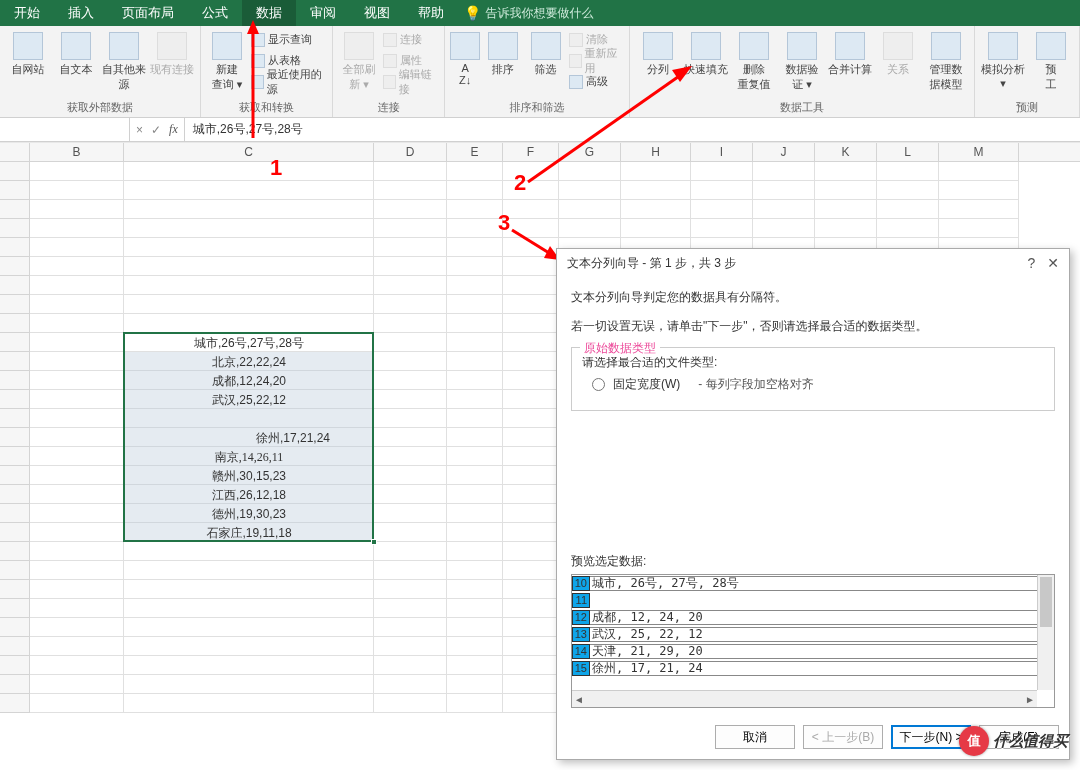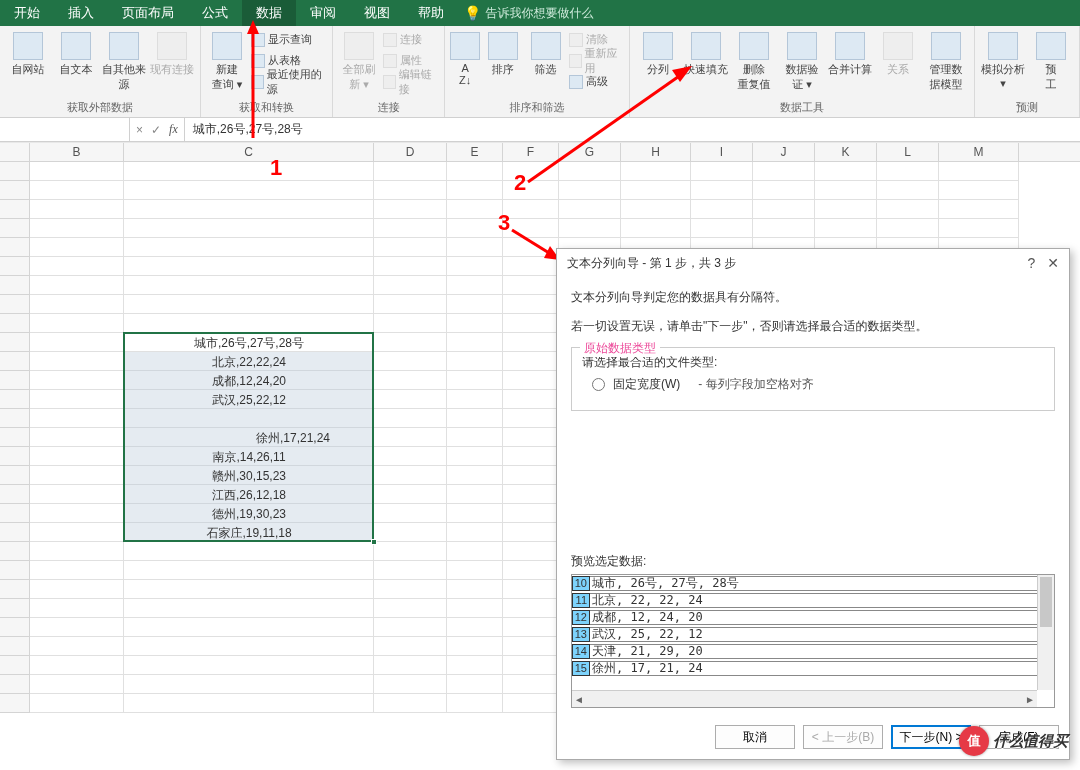--- a/index.html
+++ b/index.html
@@ -65,21 +65,21 @@
   .fieldset .legend { position: absolute; top: -8px; left: 8px; background: #fff; padding: 0 4px; color: #ec4899; }
   .radio-row { display: flex; align-items: center; gap: 6px; margin: 4px 0 4px 10px; }
   .radio-row input { width: 13px; height: 13px; }
   .radio-row .lbl { border: 1px dotted transparent; padding: 0 1px; }
   .radio-row.sel .lbl { border-color: #333; }
   .radio-row .desc { margin-left: 10px; color: #555; }
   .preview-label { margin-top: 10px; }
   .preview { border: 1px solid #999; margin-top: 4px; flex: 1; overflow: hidden; position: relative; background: #fff; }
   .preview-inner { position: absolute; inset: 0; overflow: auto; font-size: 12px; }
   .pv-row { display: flex; border-bottom: 1px solid #fff; height: 17px; align-items: center; }
-  .pv-num { width: 18px; text-align: right; padding-right: 2px; font-size: 11px; border: 1px solid #333; background:#7dd3fc; line-height:13px; height:15px;}
+  .pv-num { width: 18px; text-align: right; padding-right: 2px; font-size: 11px; border: 1px solid #333; background:#0ea5e9; line-height:13px; height:15px;}
   .pv-text { padding-left: 2px; font-family: SimSun, monospace; border-bottom:1px solid #888; border-top:1px solid #888; height:15px; line-height:13px; flex:1;}
   .preview .scroll-v { position:absolute; right:0; top:0; bottom:17px; width:17px; background:#f0f0f0; border-left:1px solid #ccc;}
   .preview .scroll-v .thumb { position:absolute; left:2px; right:2px; top:2px; height:50px; background:#c8c8c8;}
   .preview .scroll-h { position:absolute; left:0; right:17px; bottom:0; height:17px; background:#f0f0f0; border-top:1px solid #ccc;}
   .preview .scroll-h .tl { position:absolute; left:2px; top:3px; font-size:10px; color:#666;}
   .preview .scroll-h .tr { position:absolute; right:2px; top:3px; font-size:10px; color:#666;}
   .dlg-buttons { display: flex; justify-content: flex-end; gap: 8px; padding: 10px; border-top: 1px solid #fff; }
   .dlg-buttons button { width: 80px; height: 24px; background: #fdfdfd; border: 1px solid #adadad; font-size: 12px; cursor: pointer; }
   .dlg-buttons button.primary { border: 2px solid #0078d4; }
   .dlg-buttons button.dis { color: #aaa; }
@@ -718,21 +718,21 @@
       </div>
     </div>
     <div class="sel-data" style="left: 124px; top: 210px; width: 250px; height: 190px;"></div>
     <div class="sel-range" style="left: 123px; top: 190px; width: 251px; height: 210px;"></div>
     <div class="fill-handle" style="left: 371px; top: 397px;"></div>
     <div class="sel-cell-text" style="left: 124px; width: 250px; top: 193px;">城市,26号,27号,28号</div>
     <div class="sel-cell-text" style="left: 124px; width: 250px; top: 212px;">北京,22,22,24</div>
     <div class="sel-cell-text" style="left: 124px; width: 250px; top: 231px;">成都,12,24,20</div>
     <div class="sel-cell-text" style="left: 124px; width: 250px; top: 250px;">武汉,25,22,12</div>
     <div class="sel-cell-text" style="left: 124px; width: 250px; top: 288px; margin-left: 44px;">徐州,17,21,24</div>
-    <div class="sel-cell-text" style="left: 124px; width: 250px; top: 307px;">南京,14,26,11</div>
+    <div class="sel-cell-text" style="left: 124px; width: 250px; top: 307px; font-family: Liberation Serif, serif;">南京,14,26,11</div>
     <div class="sel-cell-text" style="left: 124px; width: 250px; top: 326px;">赣州,30,15,23</div>
     <div class="sel-cell-text" style="left: 124px; width: 250px; top: 345px;">江西,26,12,18</div>
     <div class="sel-cell-text" style="left: 124px; width: 250px; top: 364px;">德州,19,30,23</div>
     <div class="sel-cell-text" style="left: 124px; width: 250px; top: 383px;">石家庄,19,11,18</div>
   </div>
 
 <svg class="anno arrow" style="left:238px; top:18px; width:30px; height:130px;">
     <path d="M15 120 L15 12"></path>
     <polygon points="15,2 9,16 21,16"></polygon>
   </svg>
@@ -773,21 +773,20 @@
     <div style="flex:1"></div>
     <div class="preview-label">预览选定数据:</div>
     <div class="preview">
       <div class="preview-inner" id="pv" style="right:17px; bottom:17px;">
           <div class="pv-row">
             <span class="pv-num">10</span>
             <span class="pv-text">城市, 26号, 27号, 28号</span>
           </div>
           <div class="pv-row">
             <span class="pv-num">11</span>
-            <span class="pv-text">北京, 22, 22, 24</span>
           </div>
           <div class="pv-row">
             <span class="pv-num">12</span>
             <span class="pv-text">成都, 12, 24, 20</span>
           </div>
           <div class="pv-row">
             <span class="pv-num">13</span>
             <span class="pv-text">武汉, 25, 22, 12</span>
           </div>
           <div class="pv-row">

